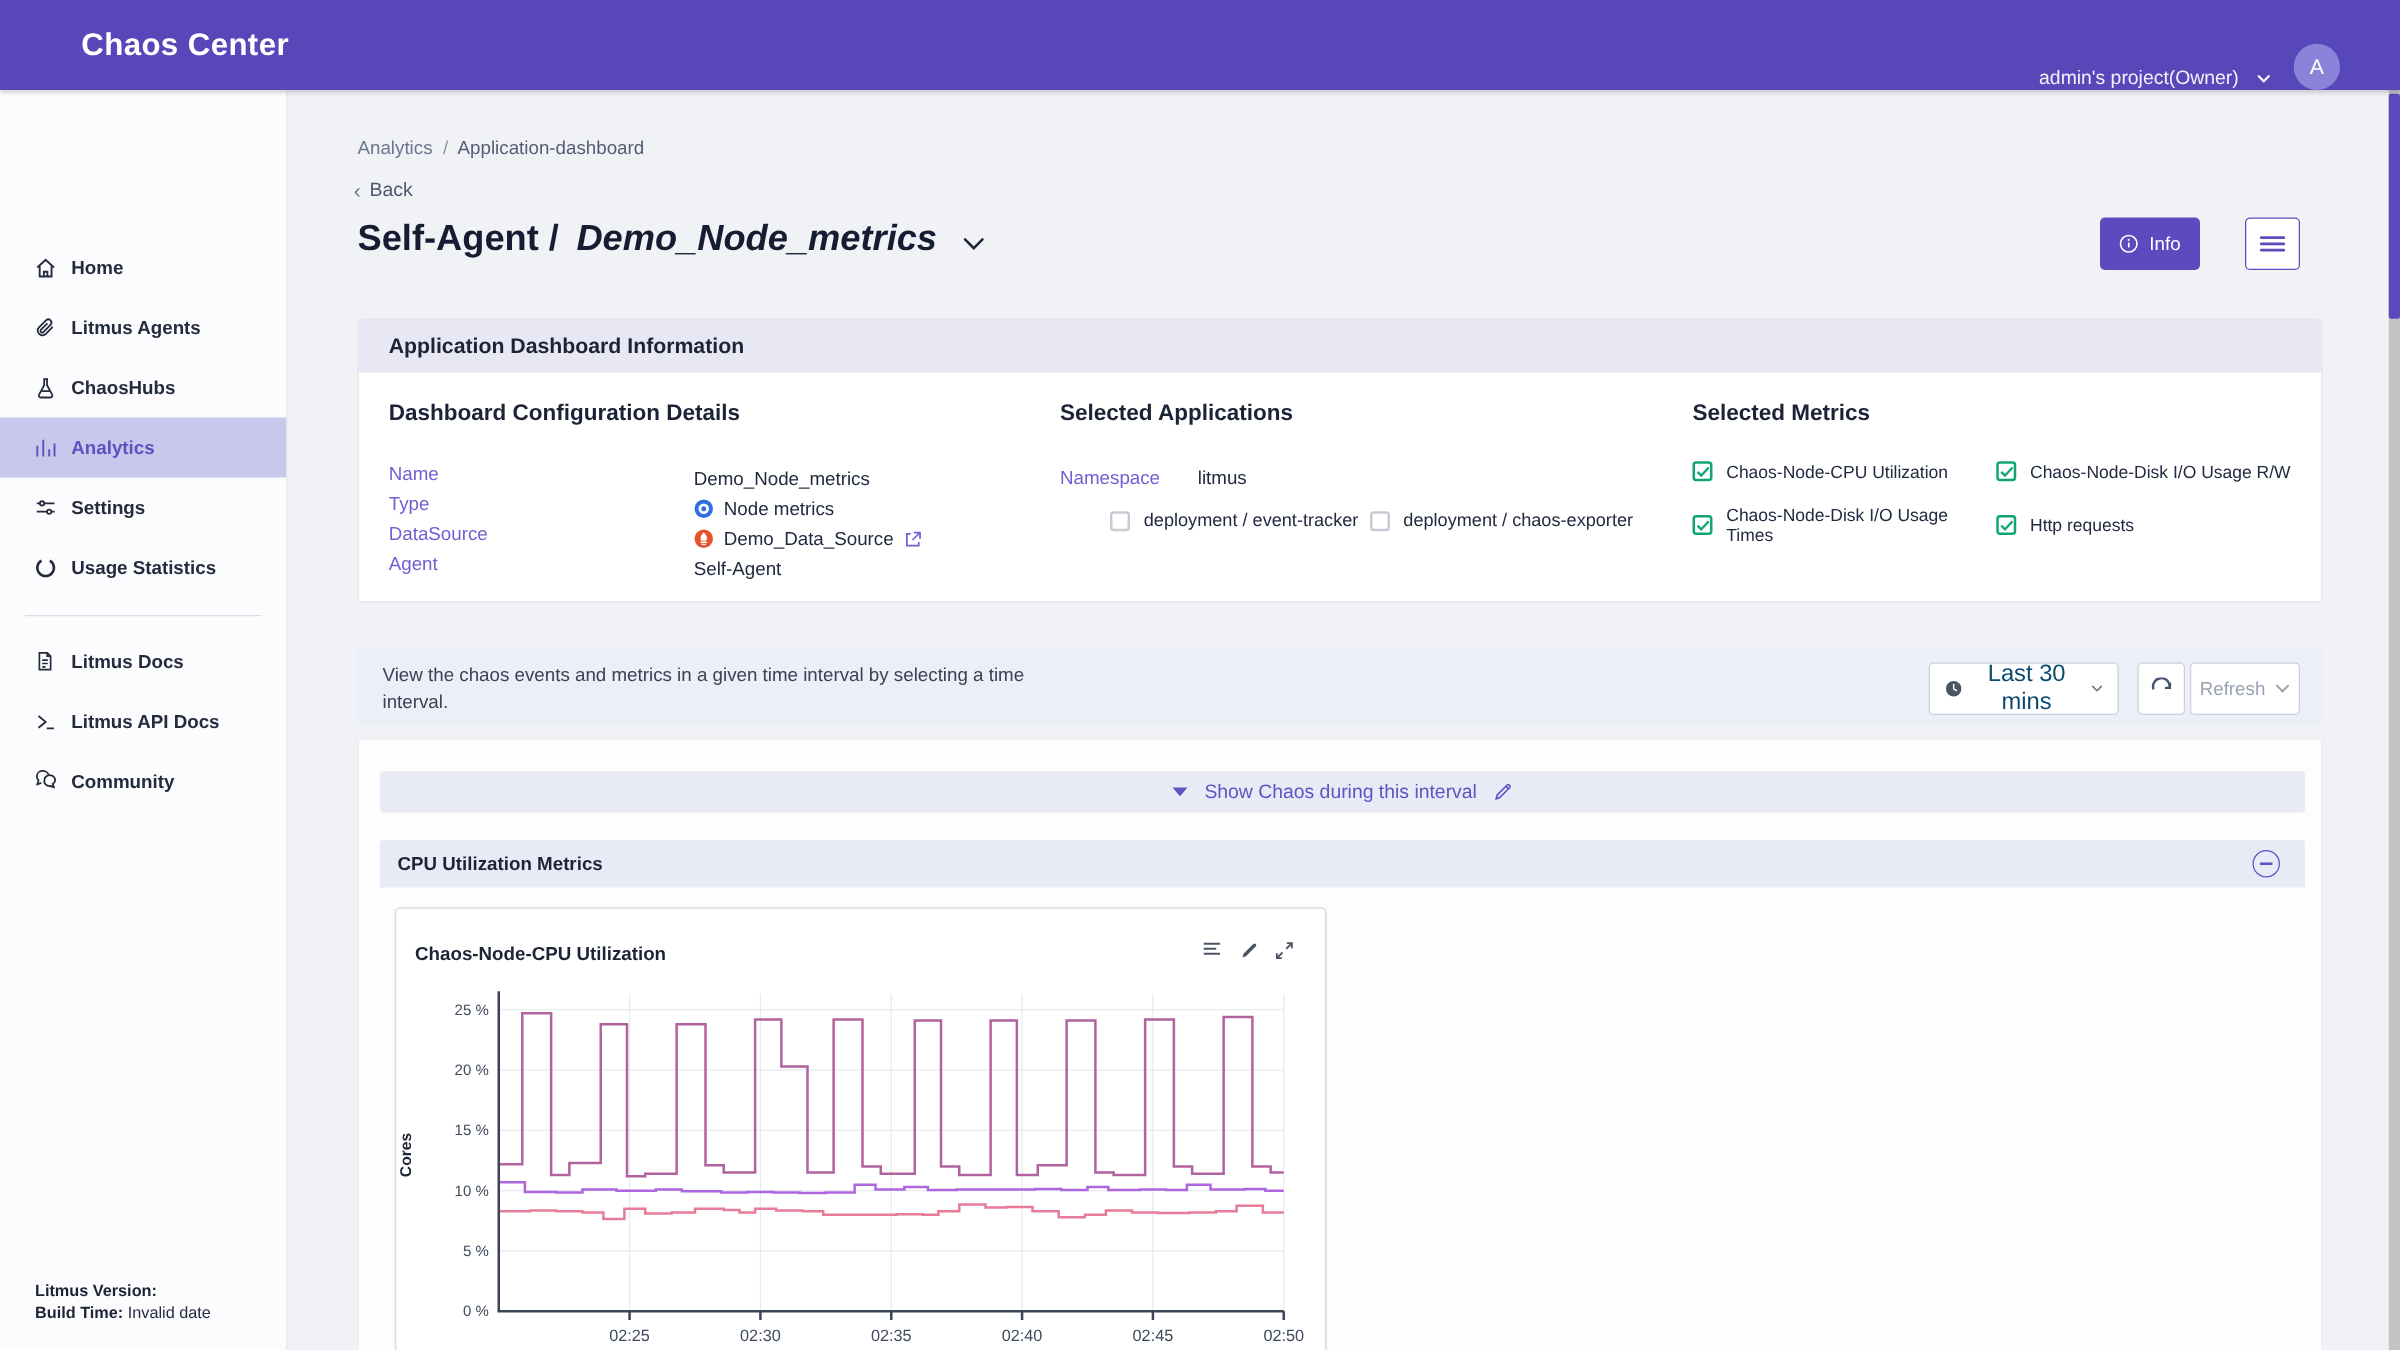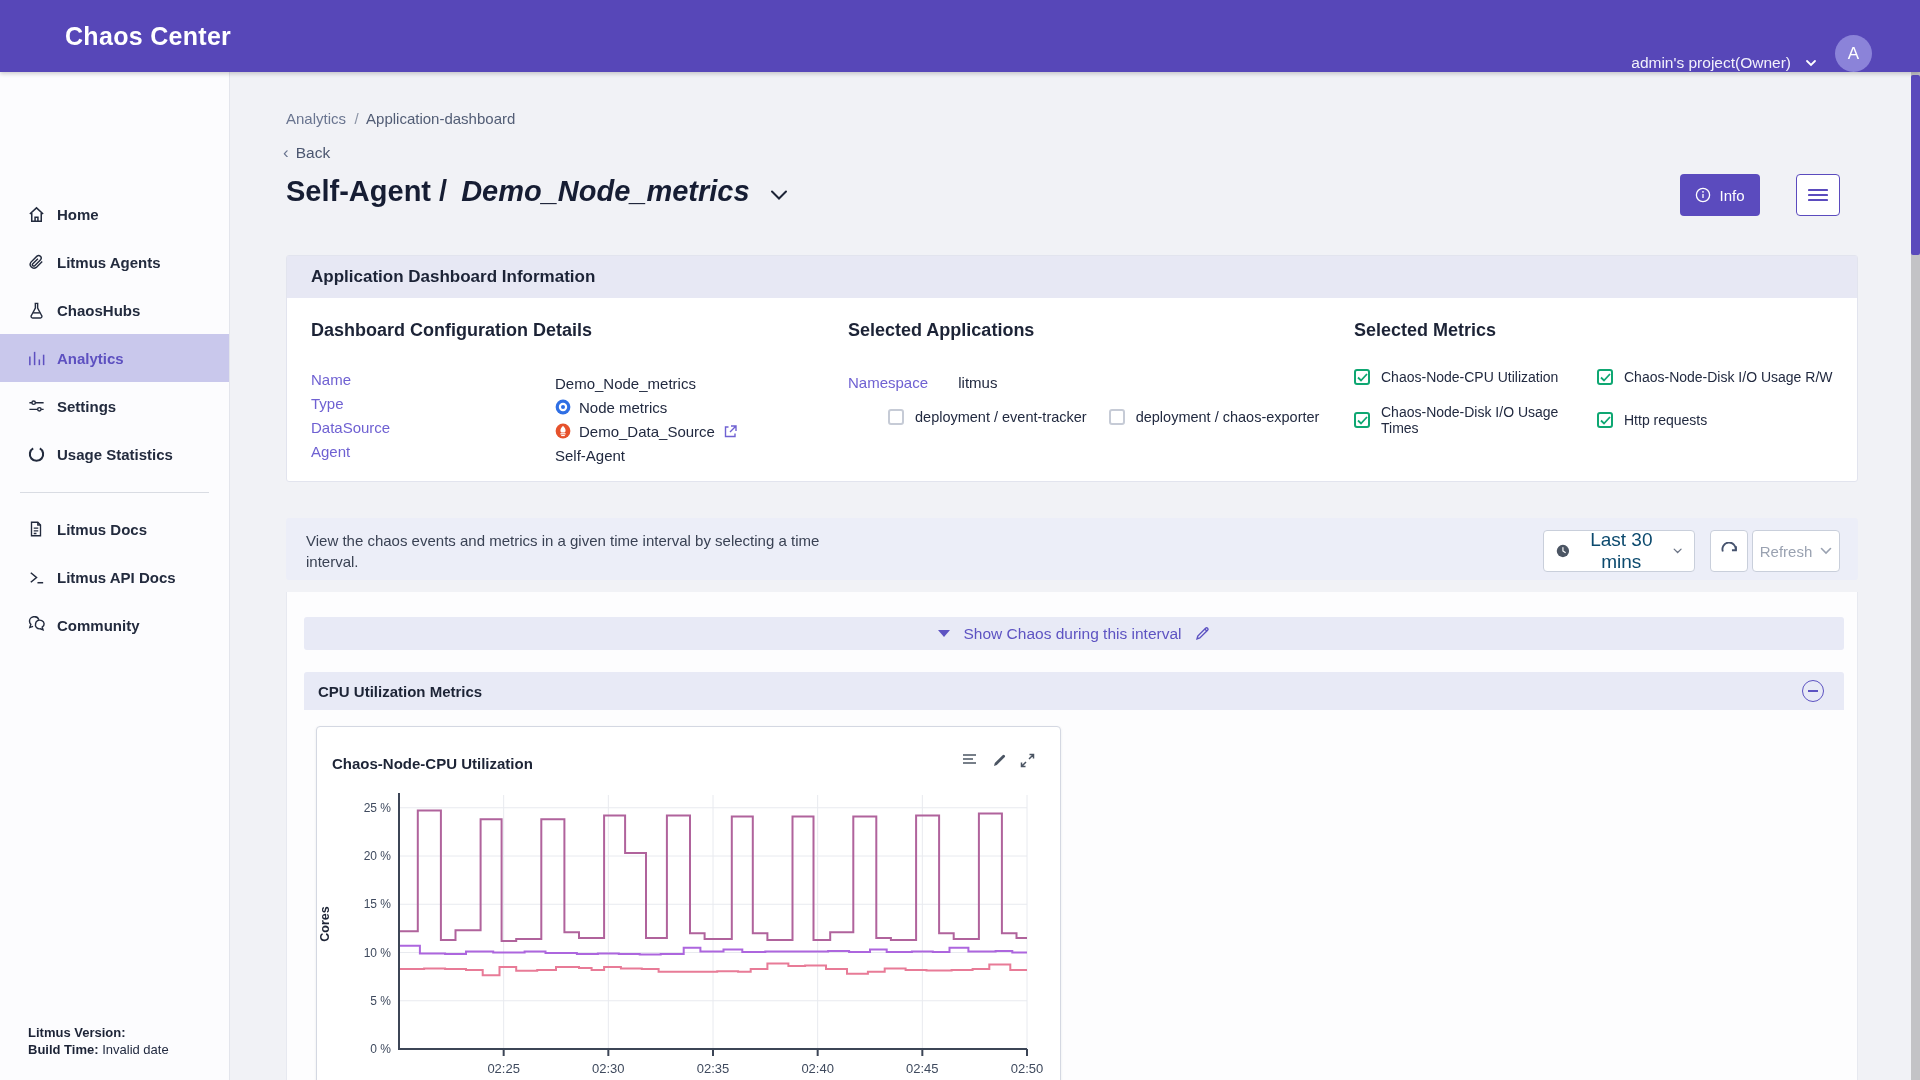--- a/index.html
+++ b/index.html
@@ -57,21 +57,21 @@
   .col-heading { font-size:18px; font-weight:bold; color:#1c2336; }
   .cfg-col { position:absolute; left:24px; top:64px; width:500px; }
   .cfg-rows { margin-top:30px; }
   .cfg-row { display:flex; height:24px; font-size:15px; }
   .cfg-row .k { width:244px; color:#6f61d2; }
   .cfg-row .v { color:#222a40; display:flex; align-items:center; gap:8px; }
   .apps-col { position:absolute; left:561px; top:64px; width:480px; }
   .ns-row { margin-top:33px; font-size:15px; }
   .ns-row .k { color:#6f61d2; margin-right:26px; }
   .ns-row .v { color:#222a40; }
-  .app-check-row { margin-top:18px; display:flex; gap:22px; font-size:14.5px; color:#222a40;padding-left:40px; }
+  .app-check-row { margin-top:18px; display:flex; gap:9px; font-size:14.5px; color:#222a40;padding-left:40px; }
   .check-item { display:flex; align-items:center; gap:11px; }
   .cb { width:16px; height:16px; border:2px solid #c6cbd6; border-radius:3px; background:#fff;
         display:inline-flex; align-items:center; justify-content:center; cursor:pointer; flex:0 0 auto; }
   .cb.checked { border-color:#0ea772; }
   .metrics-col { position:absolute; left:1067px; top:64px; width:500px; }
   .metric-grid { margin-top:28px; display:grid; grid-template-columns:243px auto; row-gap:19px; font-size:14px; color:#222a40; }
 
   
   .time-panel { position:absolute; left:286px; top:518px; width:1572px; height:62px; background:#eceef8;
                 border-radius:3px; }

